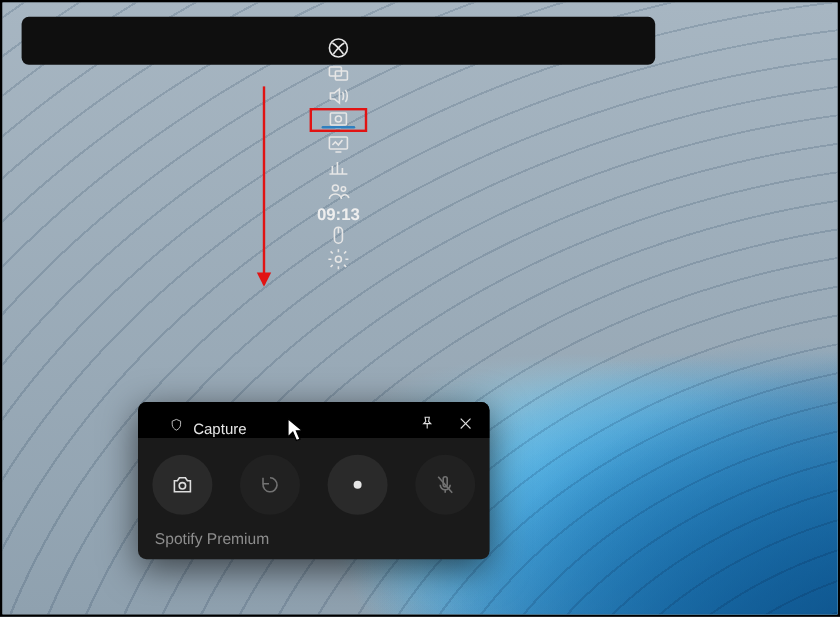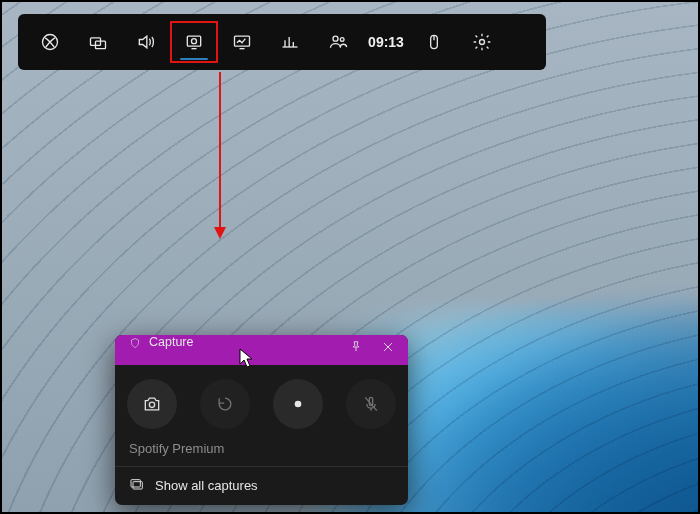--- a/index.html
+++ b/index.html
@@ -36,28 +36,29 @@
     mix-blend-mode: multiply;
     opacity: 0.45;
   }
 
   
   .gamebar {
     position: absolute;
     left: 16px;
     top: 12px;
     width: 528px;
-    height: 56px;
+    height: 40px;
     background: #0f0f0f;
     border-radius: 6px;
     display: flex;
     align-items: center;
-    padding: 0 8px;
+    padding: 16px 8px;
     gap: 0;
     color: #eaeaea;
+    flex-direction: column;
   }
   .gb-btn {
     width: 48px;
     height: 42px;
     display: flex;
     align-items: center;
     justify-content: center;
     cursor: pointer;
     position: relative;
   }
@@ -104,24 +105,24 @@
     top: 333px;
     width: 293px;
     background: #1a1a1a;
     border-radius: 7px;
     color: #e6e6e6;
     box-shadow: 0 8px 30px rgba(0,0,0,0.6);
     overflow: hidden;
   }
   .cap-header {
     height: 30px;
-    background: #a21caf;
-    display: flex;
-    align-items: flex-start;
-    padding: 0 8px 0 14px;
+    background: #000000;
+    display: flex;
+    align-items: flex-end;
+    padding: 0 8px 0 26px;
     gap: 8px;
   }
   .cap-header .title { font-size: 12.5px; flex: 1; }
   .cap-header .hbtn {
     width: 24px; height: 24px; display:flex; align-items:center; justify-content:center;
     cursor:pointer;
   }
   .cap-header .hbtn svg { width:14px; height:14px; stroke:#ddd; stroke-width:1.6; fill:none;}
   .cap-header .shield svg { width:12px; height:12px; stroke:#ccc; fill:none; stroke-width:1.5;}
   .cap-body {
@@ -274,26 +275,19 @@
     </div>
     <div class="roundbtn disabled" title="Microphone">
       <svg viewBox="0 0 24 24">
           <rect x="10" y="4" width="4" height="10" rx="2"></rect>
           <path d="M7 12a5 5 0 0 0 10 0M12 17v3"></path>
           <line x1="5" y1="4" x2="19" y2="20"></line>
         </svg>
     </div>
   </div>
   <div class="cap-context">Spotify Premium</div>
-  <div class="cap-footer">
-    <svg viewBox="0 0 24 24">
-        <rect x="6" y="7" width="14" height="11" rx="1"></rect>
-        <rect x="3" y="4" width="14" height="11" rx="1"></rect>
-      </svg>
-    <span>Show all captures</span>
-  </div>
 </div>
 
 <div class="cursor">
   <svg viewBox="0 0 14 20">
       <path d="M1 1l0 15 4-4 3 7 3-1-3-7 5 0z" fill="#fff" stroke="#000" stroke-width="1"></path>
     </svg>
 </div>
 
 </body></html>

